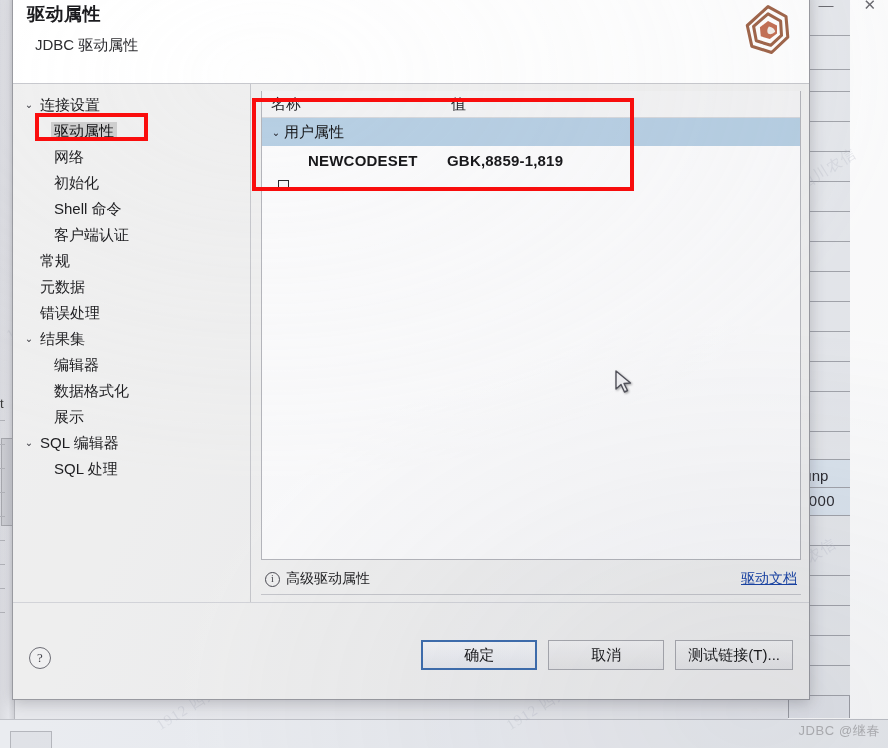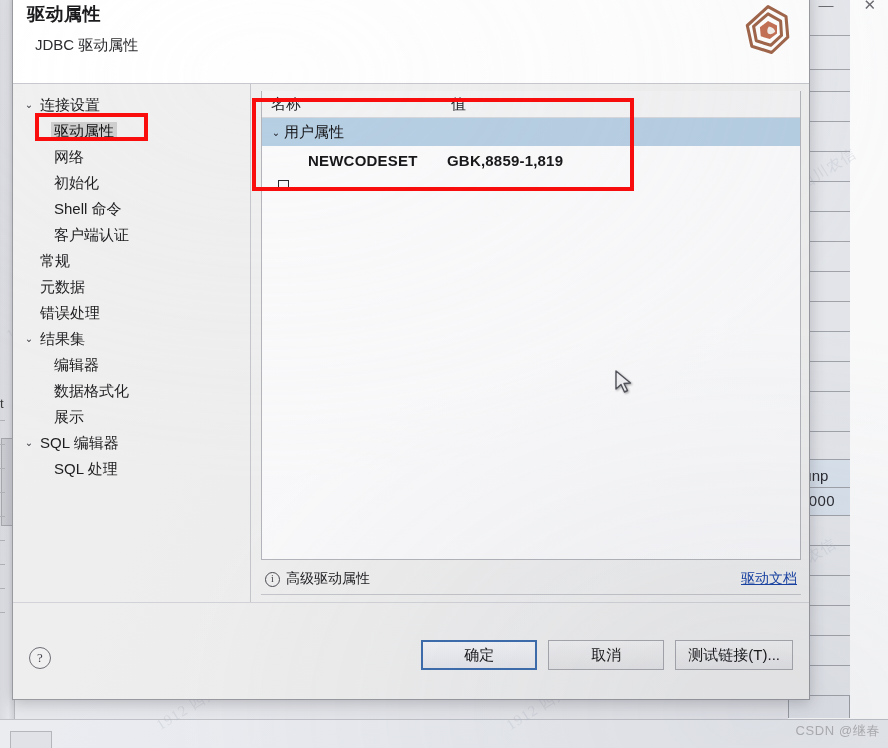--- a/index.html
+++ b/index.html
@@ -694,15 +694,15 @@
   <div class="annot" id="annot-sidebar"></div>
   <div class="annot" id="annot-table"></div>
 
   <svg id="cursor" width="20" height="28" viewBox="0 0 20 28">
     <path d="M2 2 L2 20 L7 15.5 L10.5 23 L13.5 21.5 L10 14.5 L16.5 14 Z" fill="#f2f2f4" stroke="#53535c" stroke-width="1.4" stroke-linejoin="round"></path>
   </svg>
 
   <div id="photo-grain"></div>
   <div id="photo-blur"></div>
 
-  <div id="csdn-watermark">CSDN @继春</div>
+  <div id="csdn-watermark">JDBC @继春</div>
 
 </div>
 
 </body></html>

